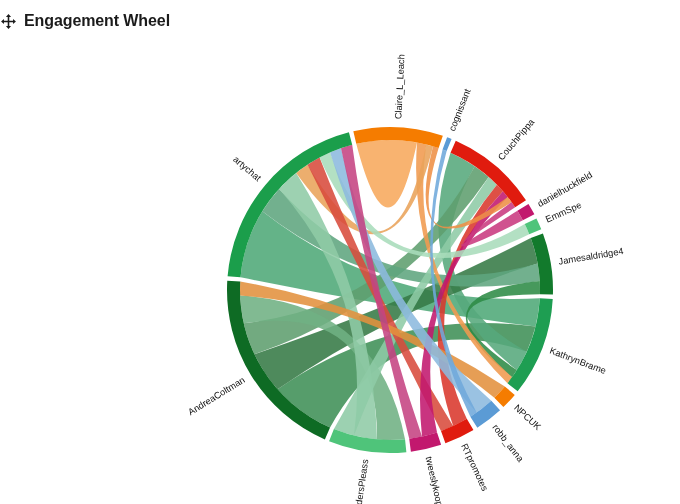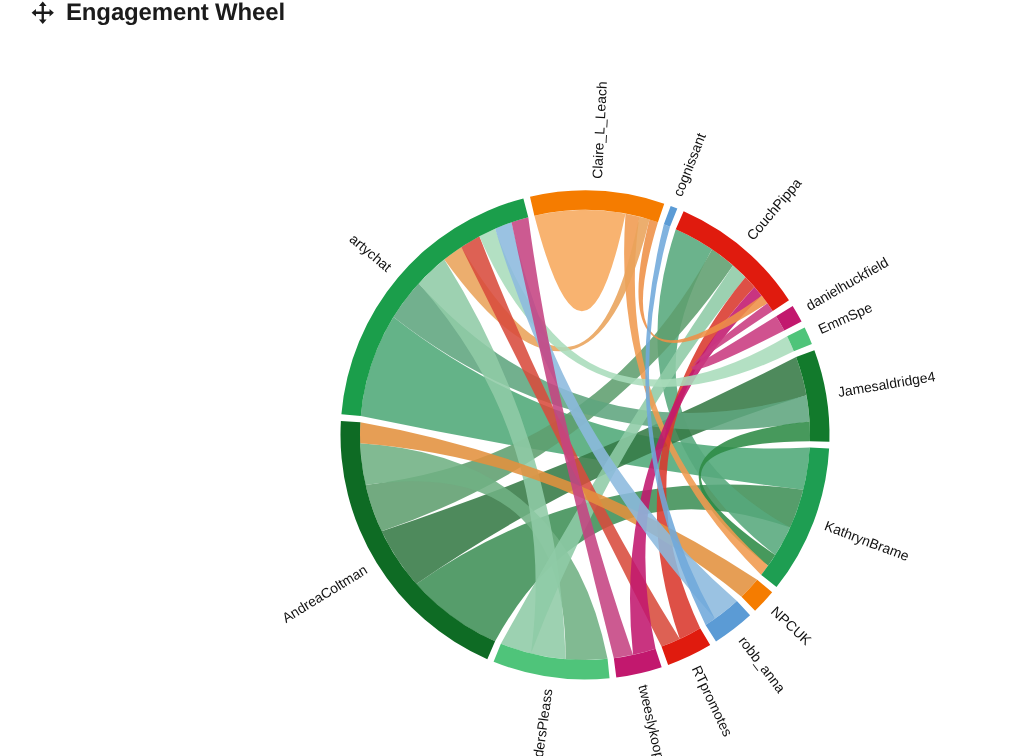--- a/index.html
+++ b/index.html
@@ -21,22 +21,22 @@
     width: 680px;
     height: 504px;
     background: #ffffff;
   }
   #header {
     position: absolute;
     left: 0; top: 0;
     width: 680px;
     height: 30px;
     display: flex;
-    align-items: flex-start;
-    padding-left: 20px;
+    align-items: flex-end;
+    padding-left: 0;
     box-sizing: border-box;
   }
   #drag-handle {
     width: 17px;
     height: 17px;
     margin-right: 7px;
     flex: none;
     display: block;
   }
   #panel-title {

